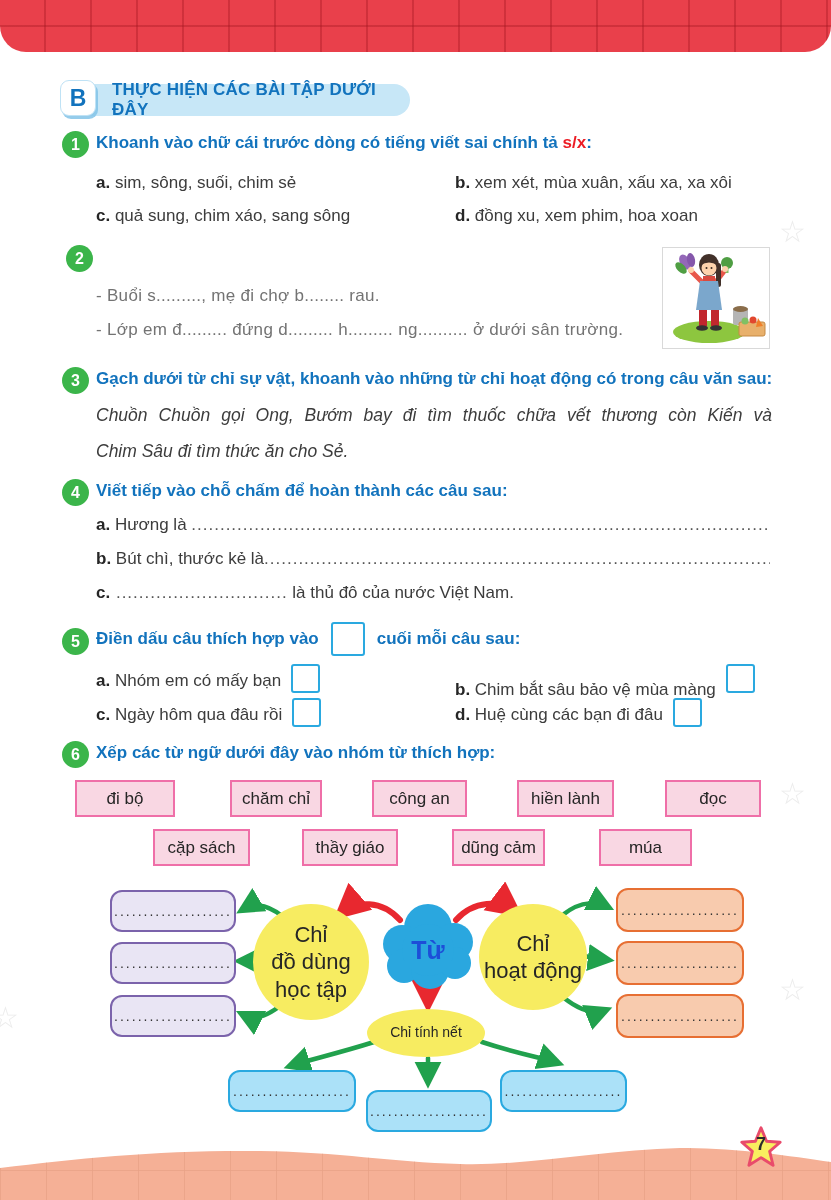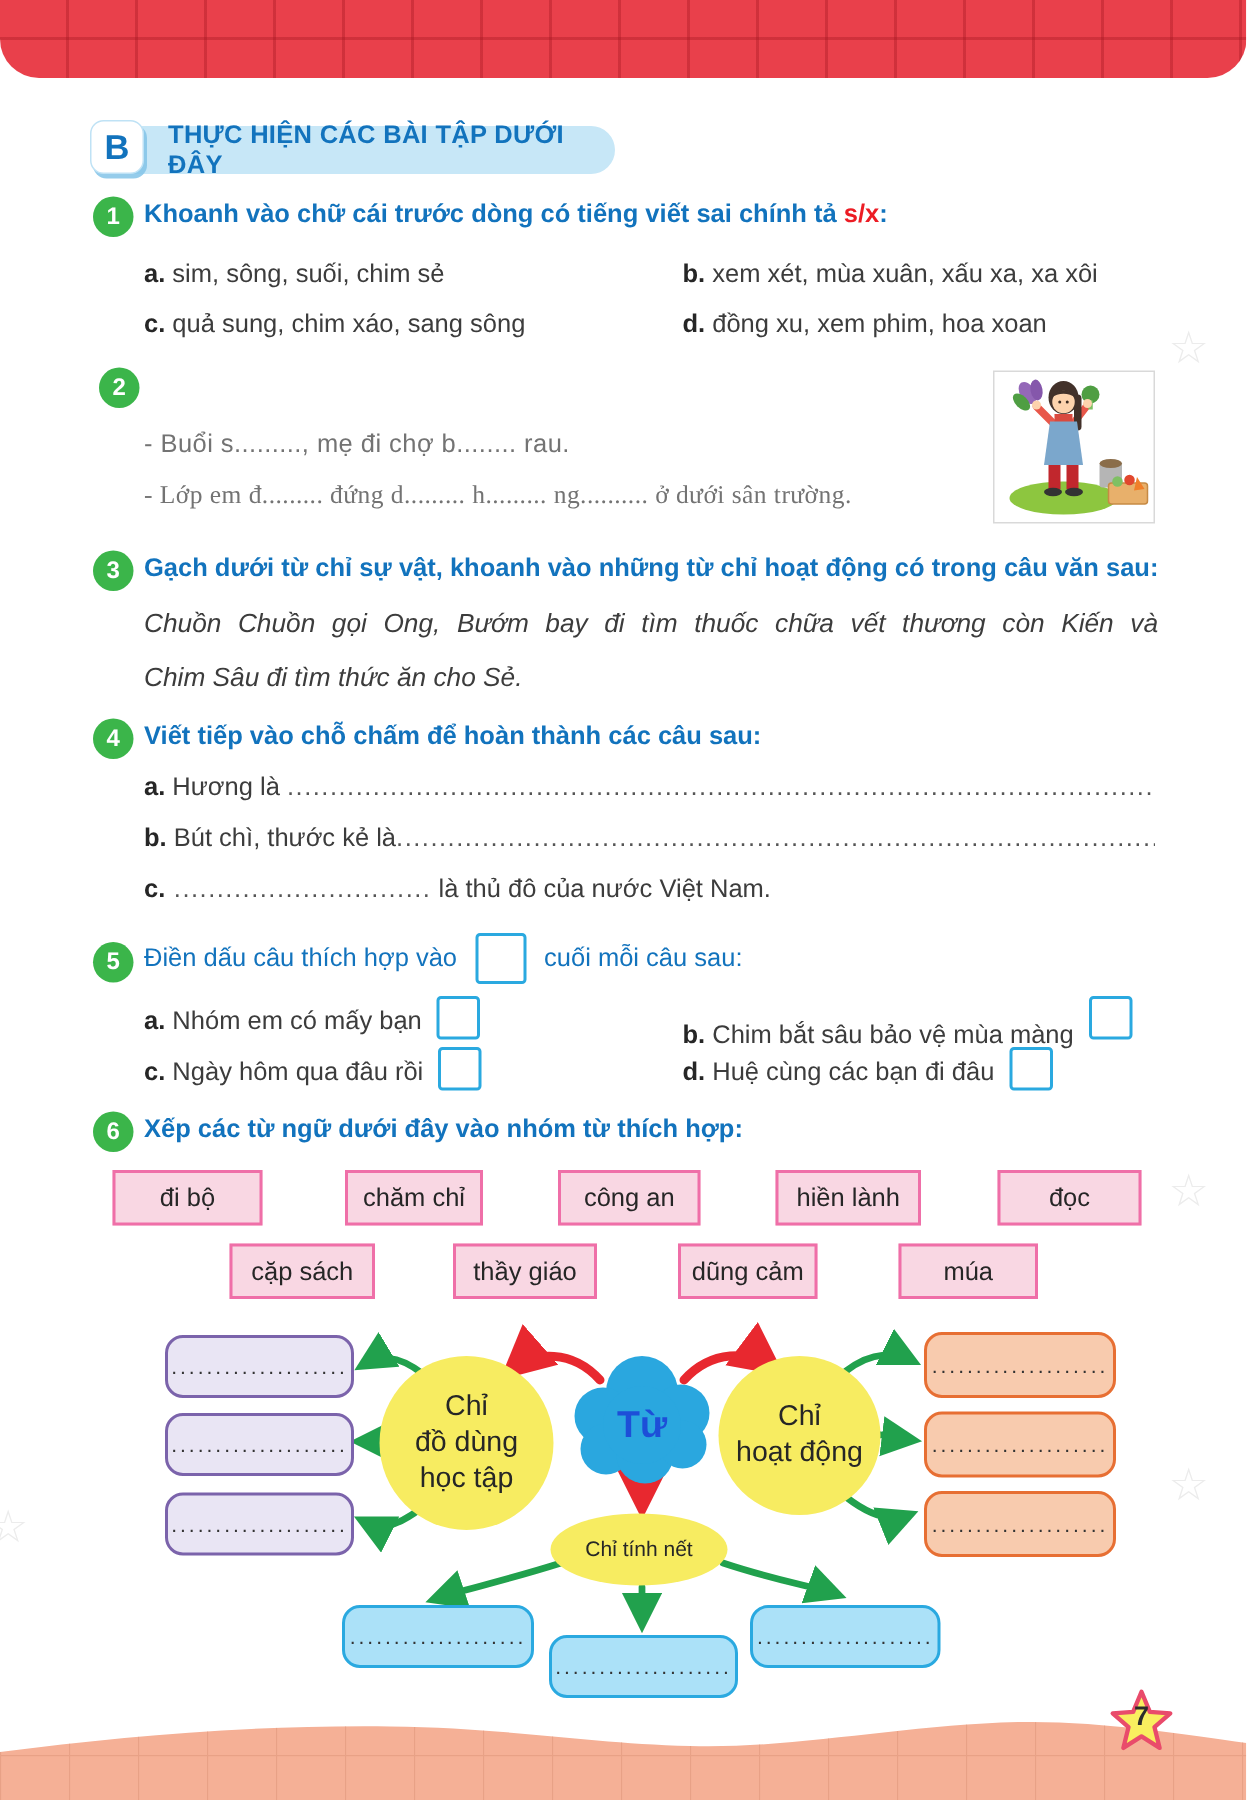--- a/index.html
+++ b/index.html
@@ -35,33 +35,33 @@
   .passage .l1{display:block;text-align:justify;text-align-last:justify;}
   .passage .l2{display:block;}
 
   .dotrow{position:absolute;left:96px;width:674px;display:flex;align-items:baseline;font-size:17px;color:#3c3c3c;}
   .dots-fill{flex:1 1 auto;overflow:hidden;white-space:nowrap;letter-spacing:1px;color:#555;}
   .dots-pre{white-space:nowrap;letter-spacing:1px;color:#555;}
 
   .punct-box{display:inline-block;width:25px;height:25px;border:2px solid #2aa9e0;border-radius:3px;
     background:#fff;vertical-align:-7px;margin-left:10px;}
   .title5{position:absolute;left:96px;top:622px;display:flex;align-items:center;gap:12px;}
-  .title5 .txt{color:#1273bd;font-weight:normal;font-size:17px;white-space:nowrap;}
+  .title5 .txt{color:#1273bd;font-weight:bold;font-size:17px;white-space:nowrap;}
   .title5 .punct-box{width:30px;height:30px;margin-left:0;vertical-align:middle;}
 
   .word-box{position:absolute;height:33px;background:#f9d7e3;border:2px solid #ef6fa8;
     display:flex;align-items:center;justify-content:center;font-size:17px;color:#262626;}
 
   .mm-box{position:absolute;border-radius:12px;display:flex;align-items:center;justify-content:center;
     font-size:14px;letter-spacing:2px;color:#333;}
   .mm-purple{background:#e9e5f4;border:2px solid #7b63ab;}
   .mm-orange{background:#f8cbae;border:2px solid #e76f33;}
   .mm-blue{background:#abe1f8;border:2px solid #2aa9e0;}
   .mm-node{position:absolute;background:#f7ec61;border-radius:50%;display:flex;align-items:center;justify-content:center;
-    text-align:center;white-space:pre-line;color:#262626;font-size:19px;line-height:1.25;}
+    text-align:center;white-space:pre-line;color:#262626;font-size:22px;line-height:1.25;}
   .cloud-label{position:absolute;left:398px;top:936px;width:60px;text-align:center;color:#1d4ed8;
     font-weight:bold;font-size:25px;}
 
   .deco-star{position:absolute;font-size:30px;color:#ececec;}
 
   .pic-frame{position:absolute;left:662px;top:247px;width:106px;height:100px;background:#fff;border:1px solid #d9d9d9;}
 
   .footer-svg{position:absolute;left:0;top:1138px;}
   .page-star{position:absolute;left:737px;top:1124px;width:48px;height:48px;}
   .page-star .num{position:absolute;left:0;top:10px;width:48px;text-align:center;
@@ -81,21 +81,21 @@
 
   <div class="ex-num" style="left:62px;top:131px;">1</div>
   <div class="ex-title" style="top:133px;"><span>Khoanh vào chữ cái trước dòng có tiếng viết sai chính tả </span><span class="accent">s/x</span><span>:</span></div>
   <div class="opt" style="left:96px;top:173px;"><span class="lbl">a.</span><span> sim, sông, suối, chim sẻ</span></div>
   <div class="opt" style="left:96px;top:206px;"><span class="lbl">c.</span><span> quả sung, chim xáo, sang sông</span></div>
   <div class="opt" style="left:455px;top:173px;"><span class="lbl">b.</span><span> xem xét, mùa xuân, xấu xa, xa xôi</span></div>
   <div class="opt" style="left:455px;top:206px;"><span class="lbl">d.</span><span> đồng xu, xem phim, hoa xoan</span></div>
 
   <div class="ex-num" style="left:66px;top:245px;">2</div>
   <div class="fill-line" style="top:286px;">- Buổi s........., mẹ đi chợ b........ rau.</div>
-  <div class="fill-line" style="top:320px;font-family:Liberation Serif, serif;">- Lớp em đ......... đứng d......... h......... ng.......... ở dưới sân trường.</div>
+  <div class="fill-line" style="top:320px;">- Lớp em đ......... đứng d......... h......... ng.......... ở dưới sân trường.</div>
 
   <div class="pic-frame">
     <svg width="104" height="98" viewBox="0 0 104 98">
       <ellipse cx="46" cy="84" rx="36" ry="11" fill="#8dc63f"></ellipse>
       <rect x="70" y="60" width="15" height="17" rx="2" fill="#b5b5b5"></rect>
       <ellipse cx="77.5" cy="61" rx="7.5" ry="3" fill="#8a6d4a"></ellipse>
       <rect x="76" y="74" width="26" height="14" rx="2" fill="#e8b06b" stroke="#c68a44"></rect>
       <circle cx="82" cy="73" r="3.5" fill="#7fc063"></circle>
       <circle cx="90" cy="72" r="3.5" fill="#e1472e"></circle>
       <path d="M95 70 l5 8 l-7 1 z" fill="#f07f29"></path>

